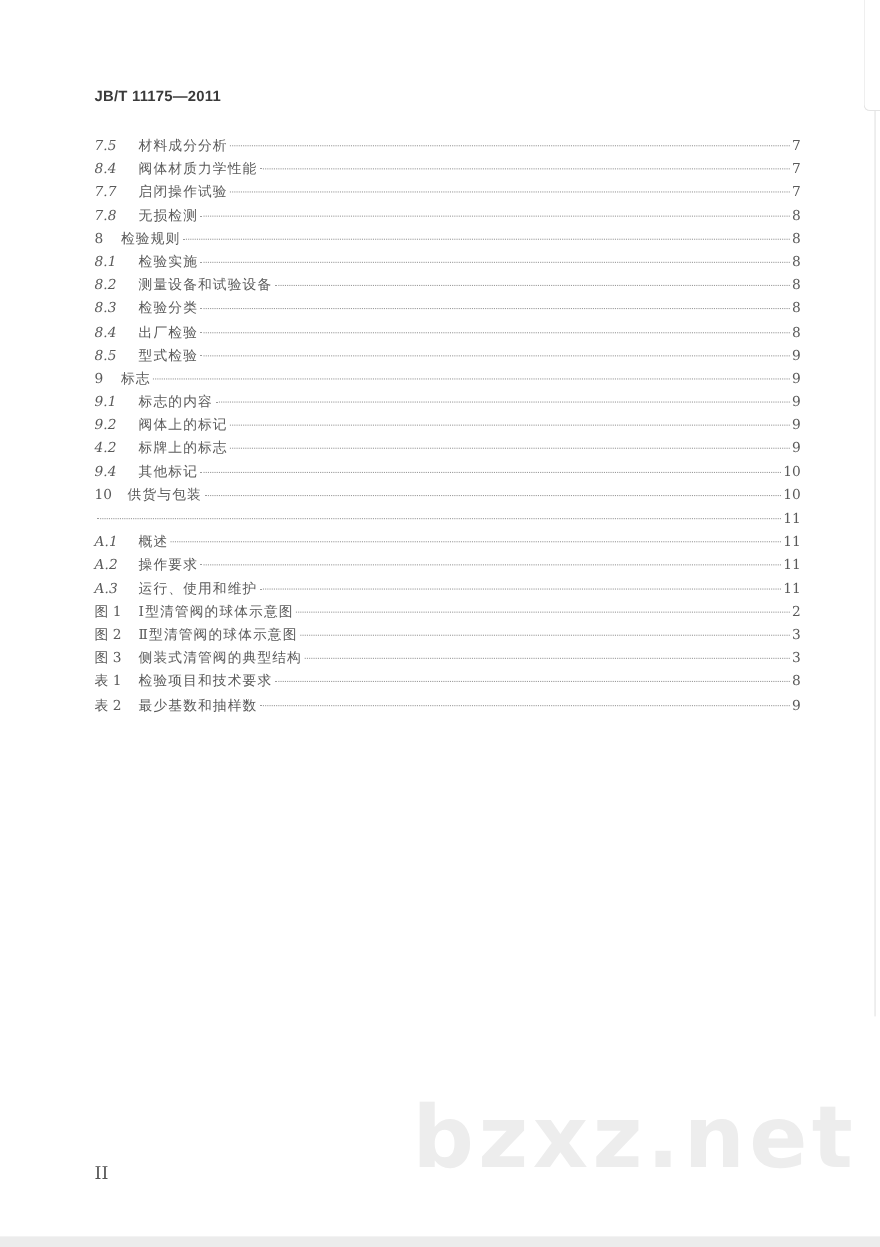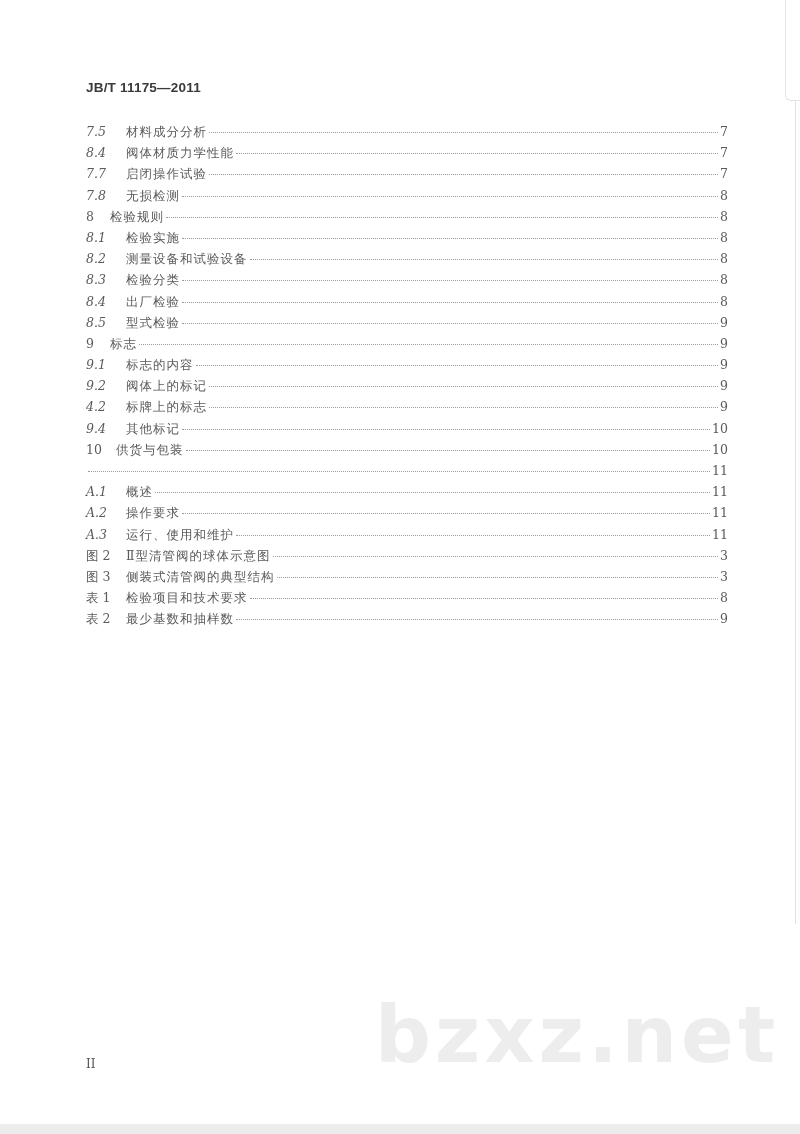--- a/index.html
+++ b/index.html
@@ -41,21 +41,21 @@
   .toc-num.w10 { width: 30px; }
   .toc-num.none { width: 0; }
   .toc-title { flex: 0 0 auto; white-space: nowrap; letter-spacing: 1px; }
   .toc-dots {
     flex: 1 1 auto; margin: 0 2px; height: 1px;
     border-bottom: 1.5px dotted #9a9a9a; position: relative; top: -3px;
   }
   .toc-page { flex: 0 0 auto; min-width: 8px; text-align: right; font-size: 12.5px; }
   .footer-page {
     position: absolute; left: 86px; top: 1057px;
-    font-size: 12px; color: #555;
+    font-size: 16px; color: #555;
   }
   .watermark {
     position: absolute; left: 375px; top: 990px;
     font-family: "DejaVu Sans", "Liberation Sans", sans-serif;
     font-weight: bold; font-size: 78px; color: #ededed; letter-spacing: 4px;
   }
 </style>
 </head>
 <body>
 
@@ -178,20 +178,26 @@
         <span class="toc-dots"></span>
         <span class="toc-page">11</span>
       </div>
       <div class="toc-row">
         <span class="toc-num w2">A.3</span>
         <span class="toc-title">运行、使用和维护</span>
         <span class="toc-dots"></span>
         <span class="toc-page">11</span>
       </div>
       <div class="toc-row">
+        <span class="toc-num wF">图 1</span>
+        <span class="toc-title">Ⅰ型清管阀的球体示意图</span>
+        <span class="toc-dots"></span>
+        <span class="toc-page">2</span>
+      </div>
+      <div class="toc-row">
         <span class="toc-num wF">图 2</span>
         <span class="toc-title">Ⅱ型清管阀的球体示意图</span>
         <span class="toc-dots"></span>
         <span class="toc-page">3</span>
       </div>
       <div class="toc-row">
         <span class="toc-num wF">图 3</span>
         <span class="toc-title">侧装式清管阀的典型结构</span>
         <span class="toc-dots"></span>
         <span class="toc-page">3</span>

